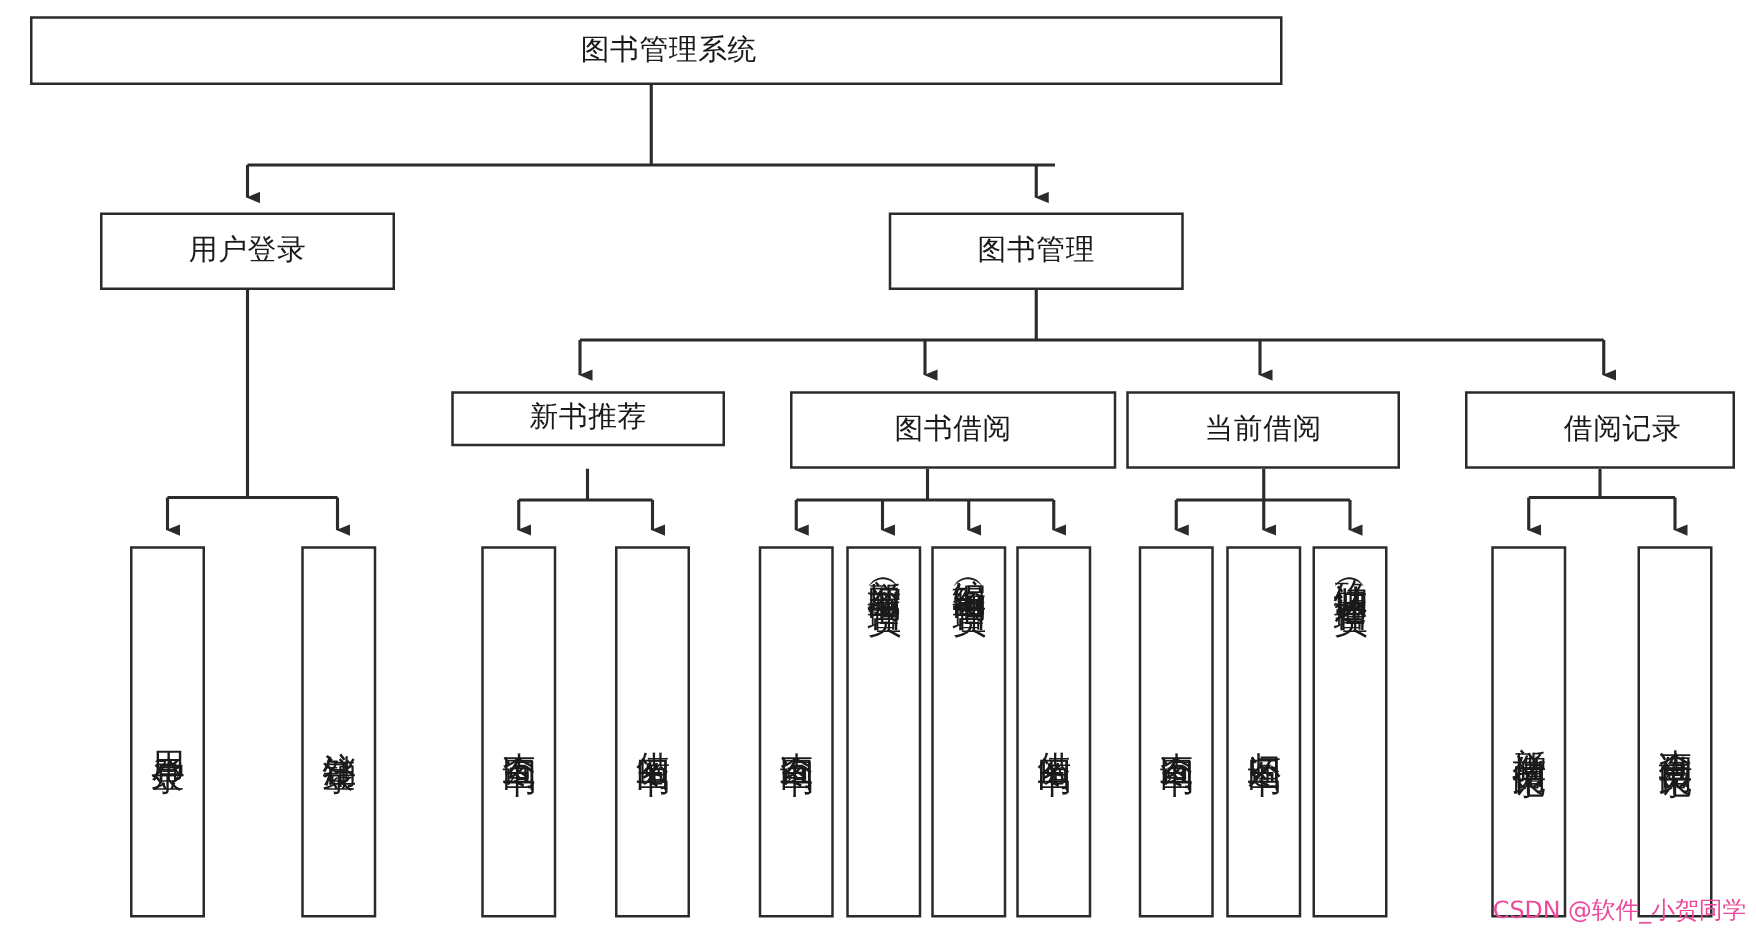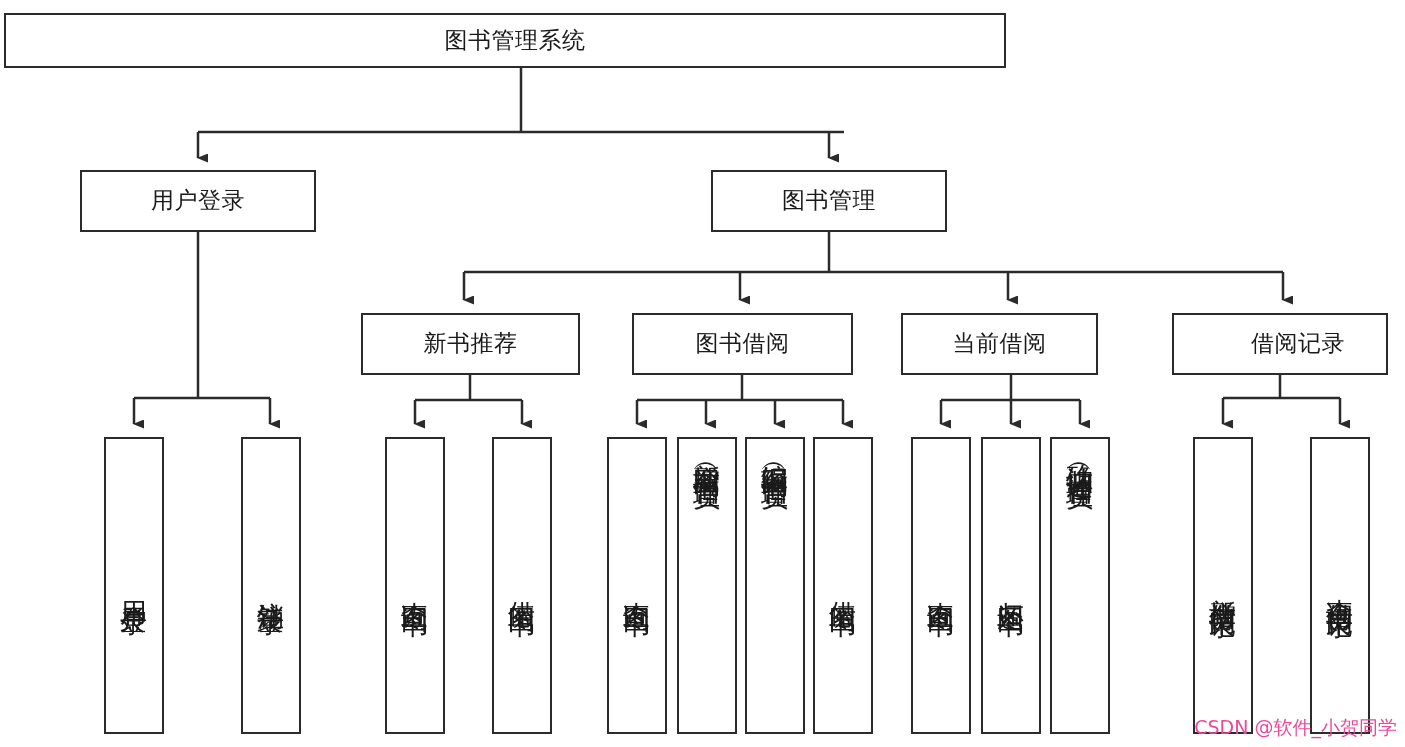--- a/index.html
+++ b/index.html
@@ -118,38 +118,38 @@
       <path d="M1011,400 L1011,424" marker-end="url(#arrow)"></path>
       <path d="M1080,400 L1080,424" marker-end="url(#arrow)"></path>
 
       <path d="M1280,375 L1280,398"></path>
       <path d="M1223,398 L1340,398"></path>
       <path d="M1223,398 L1223,424" marker-end="url(#arrow)"></path>
       <path d="M1340,398 L1340,424" marker-end="url(#arrow)"></path>
     </g>
   </svg>
 
-  <div class="node h-node" style="left:4px; top:13px; width:1002px; height:55px;padding-left:20px;">
+  <div class="node h-node" style="left:24px; top:13px; width:1002px; height:55px;padding-left:20px;">
     <span class="node-label">图书管理系统</span>
   </div>
 
   <div class="node h-node" style="left:80px; top:170px; width:236px; height:62px;">
     <span class="node-label">用户登录</span>
   </div>
   <div class="node h-node" style="left:711px; top:170px; width:236px; height:62px;text-align:right;">
     <span class="node-label">图书管理</span>
   </div>
 
-  <div class="node h-node" style="left:361px; top:313px; width:219px; height:62px;">
+  <div class="node h-node" style="left:361px; top:313px; width:219px; height:44px;">
     <span class="node-label">新书推荐</span>
   </div>
-  <div class="node h-node" style="left:632px; top:313px; width:221px; height:62px;">
+  <div class="node h-node" style="left:632px; top:313px; width:261px; height:62px;">
     <span class="node-label">图书借阅</span>
   </div>
-  <div class="node h-node" style="left:901px; top:313px; width:197px; height:62px;">
+  <div class="node h-node" style="left:901px; top:313px; width:219px; height:62px;">
     <span class="node-label">当前借阅</span>
   </div>
   <div class="node h-node" style="left:1172px; top:313px; width:216px; height:62px;padding-left:36px;">
     <span class="node-label">借阅记录</span>
   </div>
 
   <div class="node v-node centered" style="left:104px; top:437px; width:60px; height:297px;">
     <span class="node-label">用户登录</span>
   </div>
   <div class="node v-node centered" style="left:241px; top:437px; width:60px; height:297px;">

